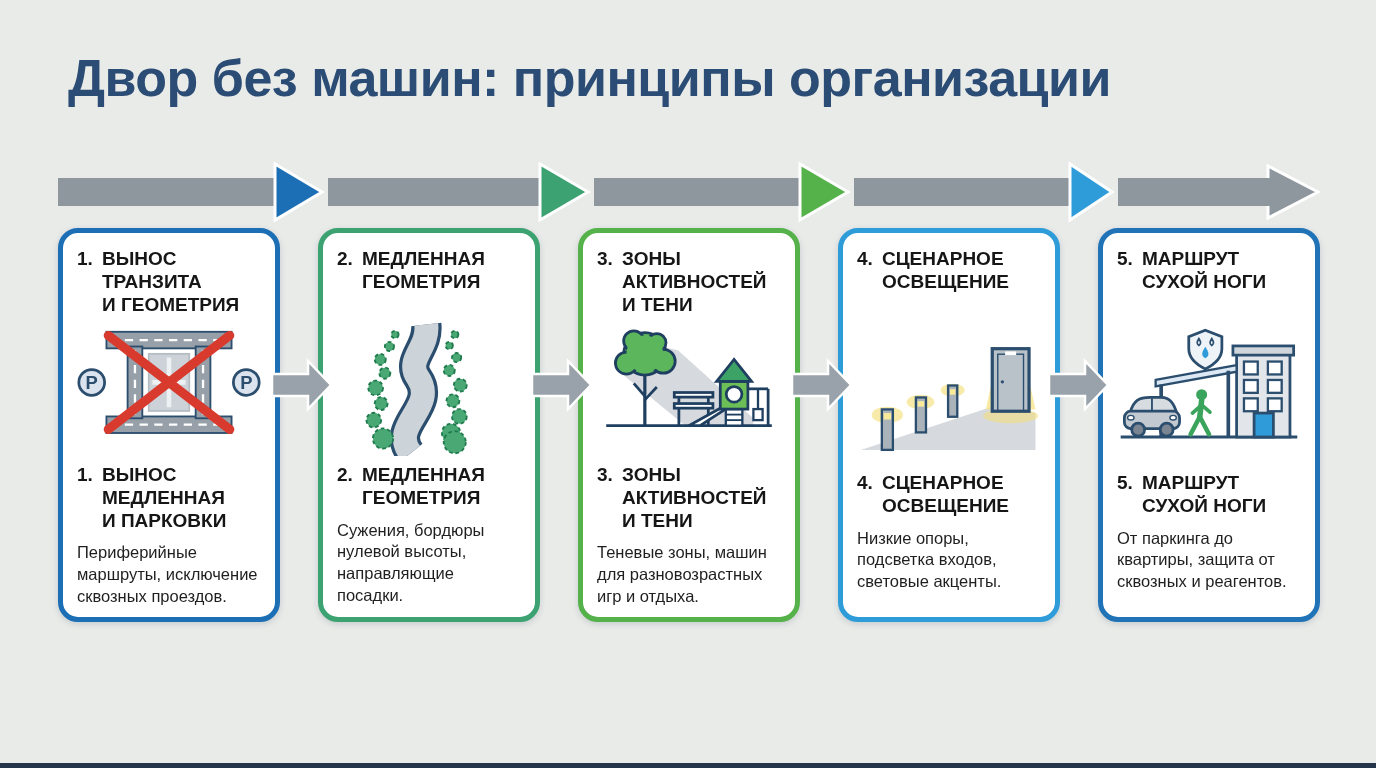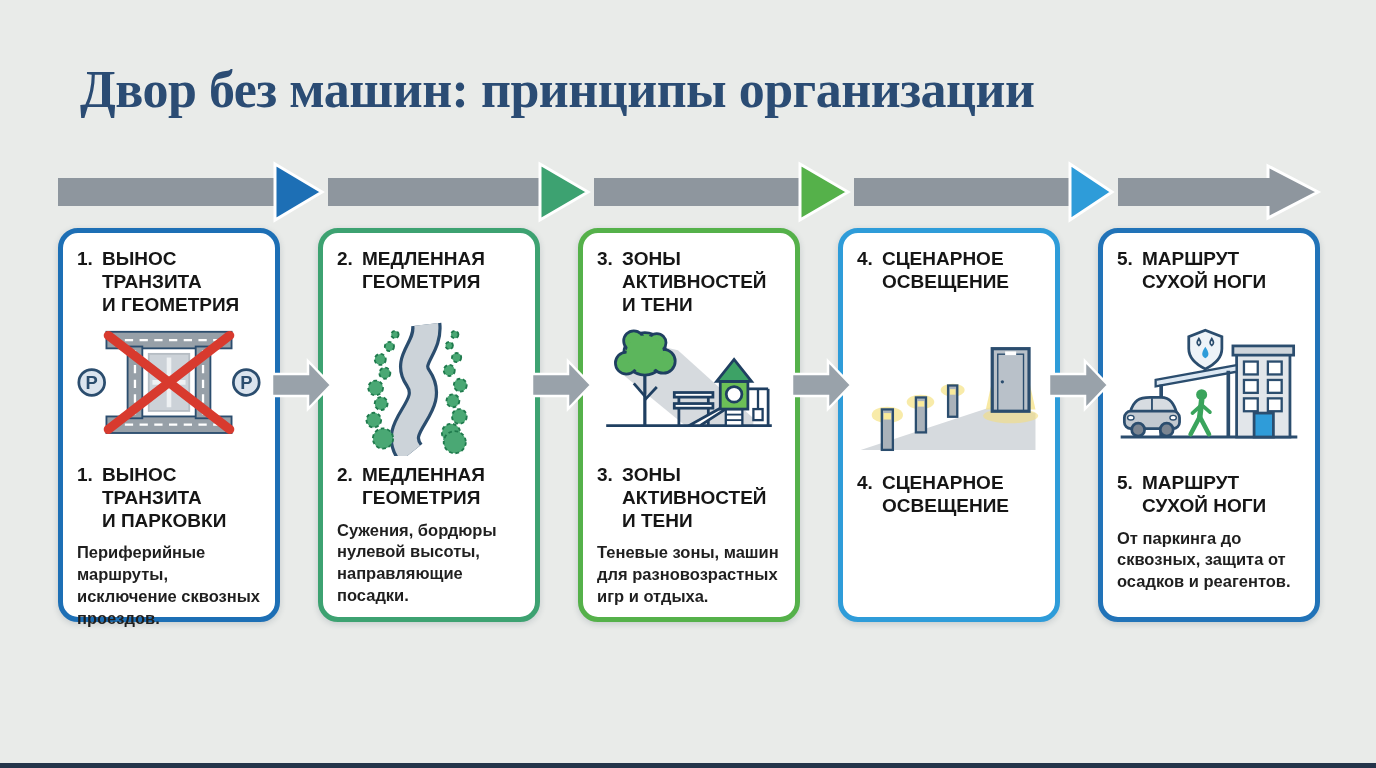--- a/index.html
+++ b/index.html
@@ -6,22 +6,21 @@
   body{
     width:1376px;height:768px;
     background:var(--bg,#e9ebe9);
     font-family:"Liberation Sans","DejaVu Sans",sans-serif;
     position:relative;overflow:hidden;
   }
   .page-title{
     position:absolute;left:64px;top:44px;
     font-size:52px;font-weight:800;letter-spacing:-0.5px;
     color:var(--title,#2b4c74);
-    margin:16px;
-    font-family:Liberation Serif, serif;
+    margin:4px;
   }
   
   .band-svg{position:absolute;left:0;top:158px;width:1376px;height:66px;}
   .band-svg .seg{fill:var(--band-gray,#8e969e);}
   .band-svg .chev{stroke:#ffffff;stroke-width:3;}
   .band-svg .chev1{fill:var(--chevron-1,#1d6fb5);}
   .band-svg .chev2{fill:var(--chevron-2,#3da271);}
   .band-svg .chev3{fill:var(--chevron-3,#55b14a);}
   .band-svg .chev4{fill:var(--chevron-4,#2e9cd9);}
   .band-svg .bandhead{fill:var(--band-gray,#8e969e);stroke:#ffffff;stroke-width:3;}
@@ -38,21 +37,21 @@
   .card-2{border-color:var(--card-2,#3da271);}
   .card-3{border-color:var(--card-3,#55b14a);}
   .card-4{border-color:var(--card-4,#2e9cd9);}
   .card-5{border-color:var(--card-5,#2173b8);}
   .head{display:flex;font-weight:bold;font-size:19px;line-height:1.2;color:#161616;}
   .head .num{flex:0 0 25px;}
   .head .ttl{white-space:pre-line;}
   .head-top{min-height:70px;}
   .icon-area{height:146px;display:flex;align-items:center;justify-content:center;}
   .head-bottom{margin-top:8px;}
-  .desc{margin:10px 0 0 0;font-size:16.5px;line-height:1.32;color:#1f1f1f;font-weight:bold;}
+  .desc{margin:10px 0 0 0;font-size:16.5px;line-height:1.32;color:#1f1f1f;}
   
   .gap-arrow{position:absolute;top:357px;width:64px;height:56px;z-index:5;}
   .gap-arrow polygon{fill:var(--arrow-gray,#99a2aa);stroke:#ffffff;stroke-width:2.5;}
   .ga-1{left:270px;} .ga-2{left:530px;} .ga-3{left:790px;} .ga-4{left:1047px;}
   
   .footer-bar{position:absolute;left:0;right:0;bottom:0;height:5px;background:var(--footer,#24344a);}
 </style>
 </head>
 <body>
 
@@ -108,21 +107,21 @@
           <text x="184" y="72.5" text-anchor="middle" font-size="20" font-weight="bold" fill="#2b4d6e">P</text>
         </g>
         <g stroke="#d83a2e" stroke-width="10" stroke-linecap="round">
           <line x1="34" y1="14" x2="166" y2="116"></line>
           <line x1="166" y1="14" x2="34" y2="116"></line>
         </g>
       </svg>
     </div>
     <div class="head head-bottom">
       <span class="num">1.</span>
-      <span class="ttl">ВЫНОС ТРАНЗИТА
+      <span class="ttl">ВЫНОС МЕДЛЕННАЯ
 И ПАРКОВКИ</span>
     </div>
     <p class="desc">Периферийные маршруты, исключение сквозных проездов.</p>
   </section>
 
   <section class="card card-2">
     <div class="head head-top">
       <span class="num">2.</span>
       <span class="ttl">МЕДЛЕННАЯ
 ГЕОМЕТРИЯ</span>
@@ -244,20 +243,21 @@
           <rect x="99" y="64" width="10" height="34" fill="#aab2ba" stroke="#2b4d6e" stroke-width="2.5"></rect>
           <rect x="101" y="68" width="6" height="6" fill="#f9ea9a"></rect>
         </g>
       </svg>
     </div>
     <div class="head head-bottom">
       <span class="num">4.</span>
       <span class="ttl">СЦЕНАРНОЕ
 ОСВЕЩЕНИЕ</span>
     </div>
+    <p class="desc">Низкие опоры, подсветка входов, световые акценты.</p>
   </section>
 
   <section class="card card-5">
     <div class="head head-top">
       <span class="num">5.</span>
       <span class="ttl">МАРШРУТ
 СУХОЙ НОГИ</span>
     </div>
     <div class="icon-area">
       <svg viewBox="0 0 200 140" width="192" height="138">
@@ -303,21 +303,21 @@
           <ellipse cx="15" cy="99" rx="3.5" ry="2.5" fill="#ffffff" stroke="#2b4d6e" stroke-width="1.5"></ellipse>
           <ellipse cx="61" cy="99" rx="3.5" ry="2.5" fill="#ffffff" stroke="#2b4d6e" stroke-width="1.5"></ellipse>
         </g>
       </svg>
     </div>
     <div class="head head-bottom">
       <span class="num">5.</span>
       <span class="ttl">МАРШРУТ
 СУХОЙ НОГИ</span>
     </div>
-    <p class="desc">От паркинга до сквозных, защита от осадков и реагентов.</p>
+    <p class="desc">От паркинга до квартиры, защита от сквозных и реагентов.</p>
   </section>
 
 </div>
 
 <svg class="gap-arrow ga-1" viewBox="0 0 64 56">
     <polygon points="2,17 38,17 38,4 61,28 38,52 38,39 2,39"></polygon>
   </svg>
 <svg class="gap-arrow ga-2" viewBox="0 0 64 56">
     <polygon points="2,17 38,17 38,4 61,28 38,52 38,39 2,39"></polygon>
   </svg>

